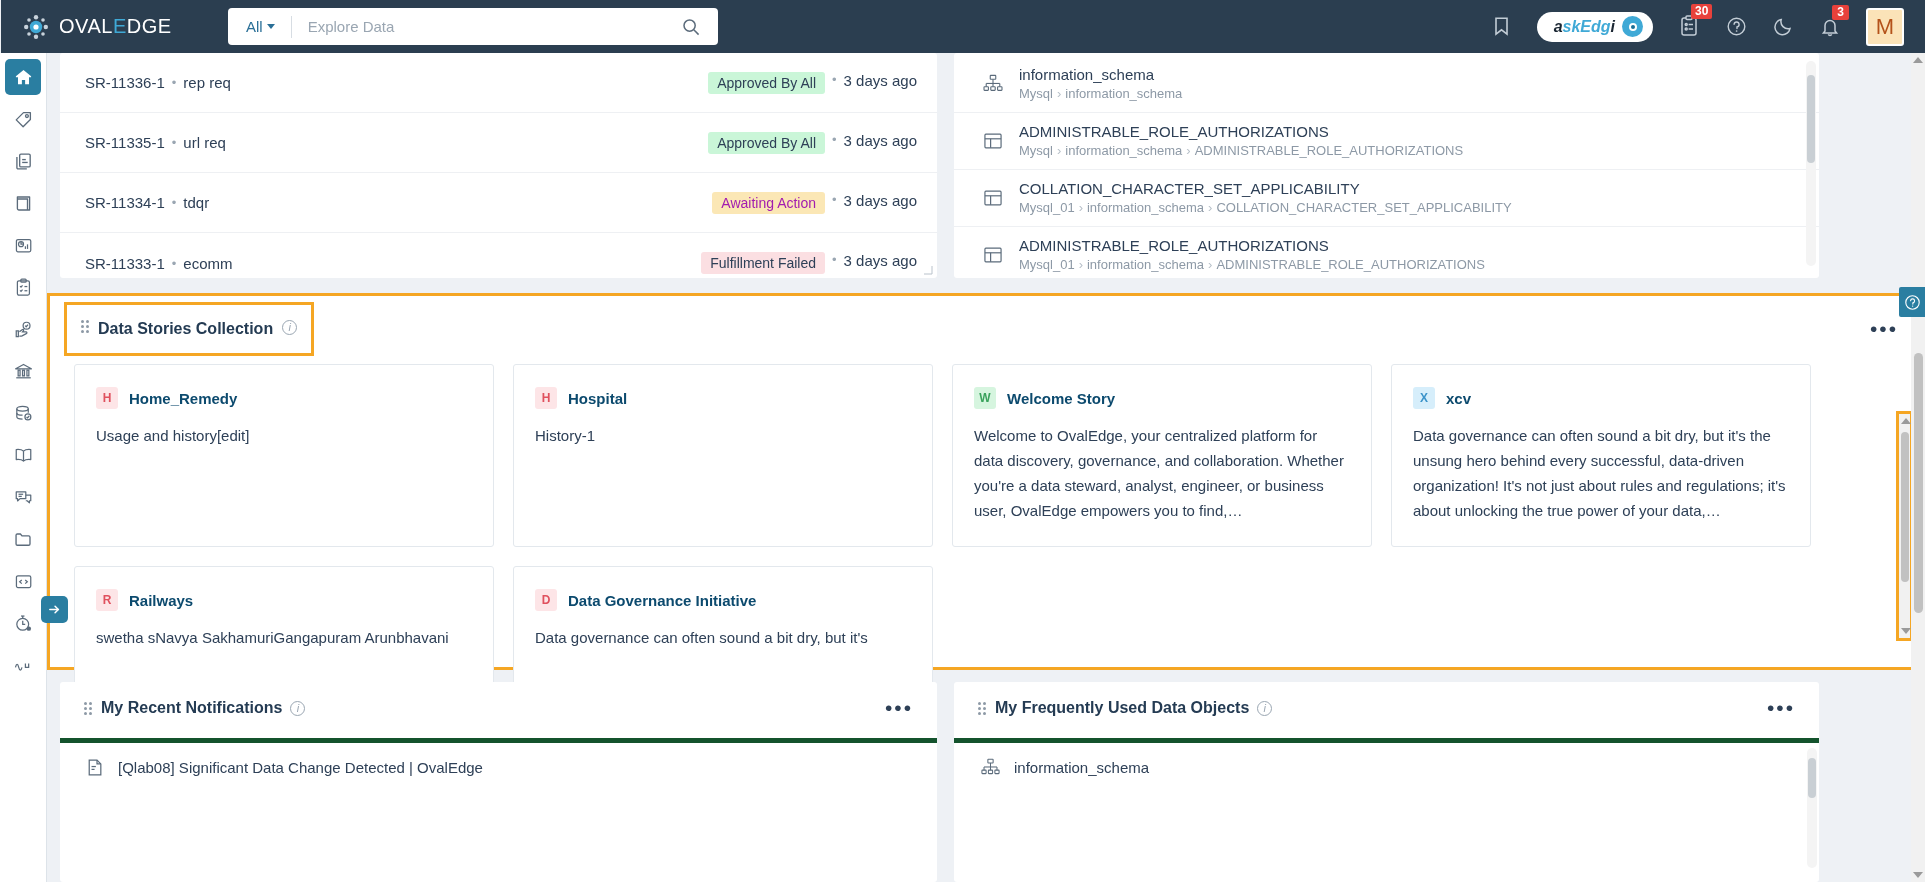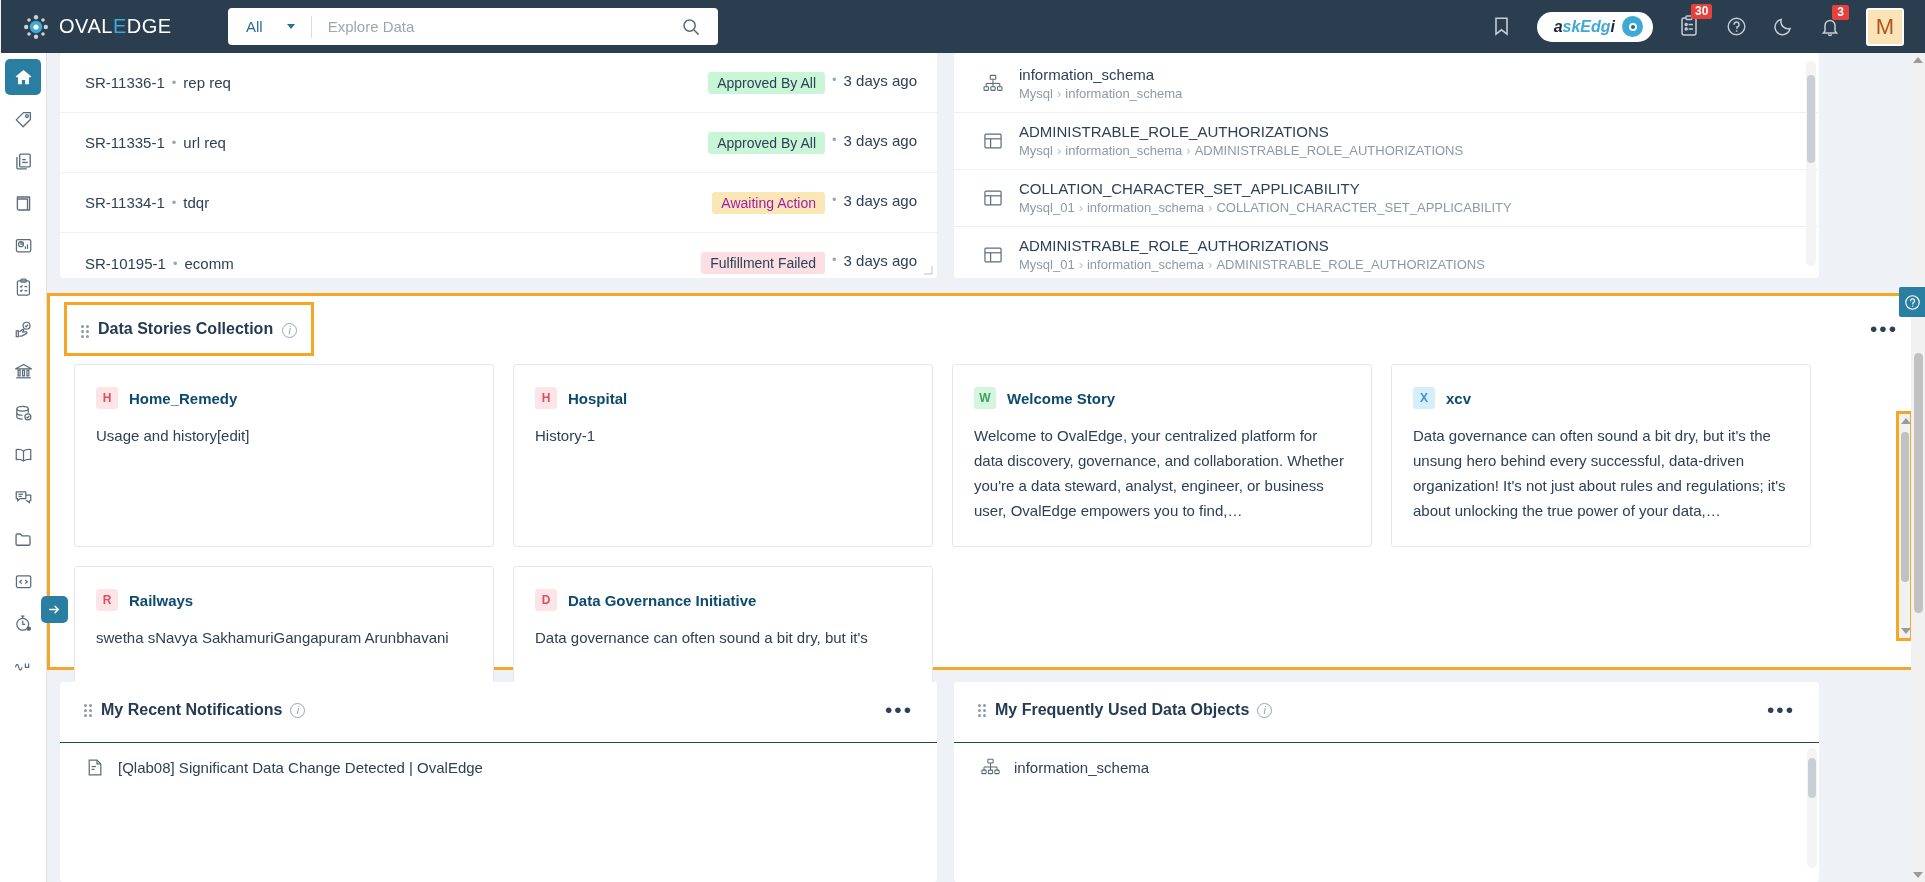--- a/index.html
+++ b/index.html
@@ -19,21 +19,21 @@
   .logo-wrap { display:flex; align-items:center; gap:10px; margin-left:22px; width:150px;}
   .logo-mark { width:26px; height:26px; position:relative; }
   .logo-text { color:#fff; font-size:20px; letter-spacing:.5px; font-weight:400; }
   .logo-text .e { color:#3fa9d6; }
 
   .searchbar {
     margin-left:55px; width:490px; height:37px; background:#fff; border-radius:4px;
     display:flex; align-items:center;
   }
   .search-scope {
-    display:flex; align-items:center; gap:24px; padding:0 16px 0 18px;
+    display:flex; align-items:center; gap:4px; padding:0 16px 0 18px;
     color:#2a6f97; font-size:15px; height:22px; border-right:1px solid #d7dde3;
   }
   .chev { width:0;height:0;border-left:4px solid transparent;border-right:4px solid transparent;border-top:5px solid #2a6f97; }
   .search-input {
     flex:1; border:none; outline:none; font-family:inherit; font-size:15px;
     padding-left:16px; color:#243b53; background:transparent;
   }
   .search-input::placeholder { color:#9aa6b2; }
   .search-go { padding:0 18px; cursor:pointer; display:flex;align-items:center;}
 
@@ -129,21 +129,21 @@
   .panel-scroll .pthumb { position:absolute; top:14px; left:1px; width:8px;height:88px;background:#c9cfd4;border-radius:4px; }
 
   
   .stories-outer {
     position:absolute; top:240px; left:0px; width:1878px; height:377px;
     border:3px solid #f5a623; background:#fff;
   }
   .stories-inner { position:absolute; inset:0; }
   .stories-head { height:65px; display:flex; align-items:center; padding:0 24px 0 14px; }
   .title-box {
-    border:3px solid #f5a623; padding:15px 14px; display:inline-flex; align-items:flex-end; gap:9px;
+    border:3px solid #f5a623; padding:15px 14px; display:inline-flex; align-items:flex-start; gap:9px;
   }
   .drag-dots { display:grid; grid-template-columns:repeat(2,3px); gap:2px 2px; }
   .drag-dots i { width:3px;height:3px;background:#8d99a6;border-radius:50%; display:block;}
   .panel-title { font-size:16px; font-weight:700; color:#243b53; }
   .info-i {
     width:15px;height:15px;border:1px solid #9aa6b2;border-radius:50%;color:#9aa6b2;
     font-size:11px; display:flex;align-items:center;justify-content:center; font-style:italic;
   }
   .kebab { margin-left:auto; letter-spacing:2px; color:#2e4057; font-size:21px; line-height:10px; cursor:pointer; }
 
@@ -167,21 +167,21 @@
   .story-body { font-size:15px; color:#2e4057; line-height:25px; }
 
   .stories-scroll { position:absolute; right:9px; top:115px; width:17px; height:230px; background:#f1f1f1; border:3px solid #f5a623;}
   .stories-scroll .thumb2 { position:absolute; top:18px; left:2px; width:8px;height:150px;background:#c1c1c1;border-radius:4px; }
 
   
   .botrow { position:absolute; top:629px; left:13px; width:1840px; height:200px; display:flex; gap:17px; }
   .panel-bot { background:#fff; border-radius:3px; position:relative; }
   .bot-left { width:877px; }
   .bot-right { width:865px; }
-  .bot-head { height:61px; display:flex; align-items:center; padding:0 24px 4px 24px; border-bottom:1px solid #14532d;}
+  .bot-head { height:61px; display:flex; align-items:center; padding:0 24px 4px 24px; border-bottom:5px solid #14532d;}
   .bot-item { display:flex; align-items:center; gap:13px; padding:14px 22px 0 26px; font-size:15px; color:#2e4057;}
 
   
   .help-fab {
     position:absolute; right:0px; top:287px; width:26px;height:30px;background:#2a7ea1;
     display:flex;align-items:center;justify-content:center; cursor:pointer; z-index:30;
     border-radius:2px 0 0 2px;
   }
   svg { display:block; }
 </style>
@@ -458,21 +458,21 @@
           <span class="sr-id">SR-11334-1</span>
           <span class="dotsep">•</span>
           <span class="sr-name">tdqr</span>
           <span class="sr-right">
             <span class="chip amber">Awaiting Action</span>
             <span class="dotsep">•</span>
             <span class="ago">3 days ago</span>
           </span>
         </div>
         <div class="sr-row" style="border-bottom:none;">
-          <span class="sr-id">SR-10195-1</span>
+          <span class="sr-id">SR-11333-1</span>
           <span class="dotsep">•</span>
           <span class="sr-name">ecomm</span>
           <span class="sr-right">
             <span class="chip red">Fulfillment Failed</span>
             <span class="dotsep">•</span>
             <span class="ago">3 days ago</span>
           </span>
         </div>
       </div>
       <div class="see-all">

